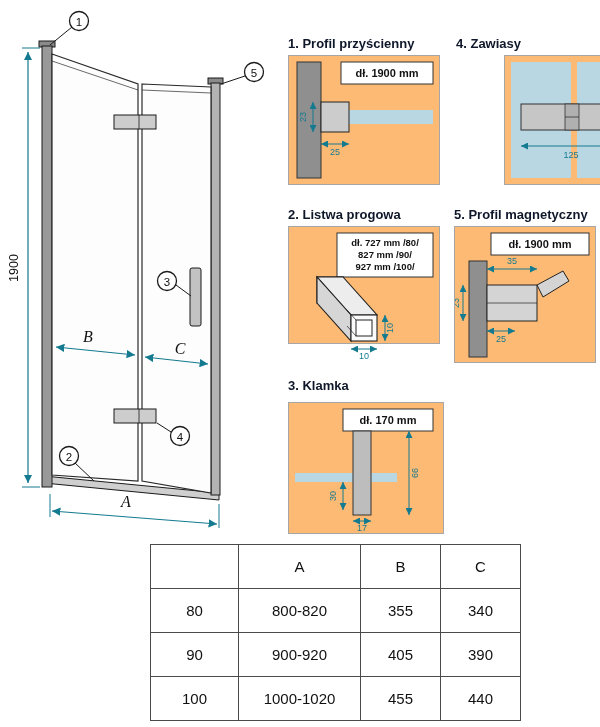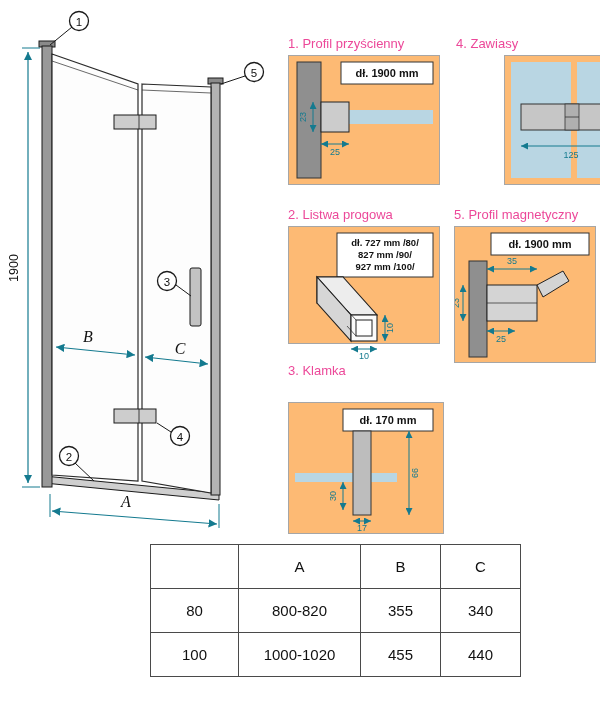--- a/index.html
+++ b/index.html
@@ -5,21 +5,21 @@
   * { margin:0; padding:0; box-sizing:border-box; }
   html,body { width:600px; height:727px; }
   body {
     background:#ffffff;
     font-family:"Liberation Sans", sans-serif;
     position:relative;
     overflow:hidden;
     color:#111;
   }
   .abs { position:absolute; }
-  .panel-title { font-size:13px; font-weight:normal; color:#ec4899; white-space:nowrap; }
+  .panel-title { font-size:13px; font-weight:bold; color:#0f172a; white-space:nowrap; }
   .panel-box { border:1px solid #a6a6a6; background:#fdba74; }
   .panel-box svg { display:block; }
 
   
   .dim   { stroke:#147a8f; stroke-width:1.2; fill:none; }
   .dimthin { stroke:#147a8f; stroke-width:1; fill:none; }
   .dt    { fill:#147a8f; font-size:9px; font-family:"Liberation Sans",sans-serif; }
   .blk   { fill:#111; font-family:"Liberation Sans",sans-serif; }
   .dlb   { fill:#111; font-size:11px; font-weight:bold; font-family:"Liberation Sans",sans-serif; }
   .dlb-s { fill:#111; font-size:9.5px; font-weight:bold; font-family:"Liberation Sans",sans-serif; }
@@ -247,21 +247,21 @@
       <line x1="8" y1="58" x2="8" y2="94" class="dimthin" marker-start="url(#em)" marker-end="url(#em)"></line>
       <text x="4" y="76" class="dt" text-anchor="middle" transform="rotate(-90 4 76)">23</text>
     </g>
     <g>
       <line x1="32" y1="104" x2="60" y2="104" class="dimthin" marker-start="url(#em)" marker-end="url(#em)"></line>
       <text x="46" y="115" class="dt" text-anchor="middle">25</text>
     </g>
   </svg>
 </div>
 
-<div class="abs panel-title" style="left:288px;top:363px;text-align:right;">3. Klamka</div>
+<div class="abs panel-title" style="left:288px;top:378px;text-align:right;">3. Klamka</div>
 <div class="abs panel-box" style="left:288px;top:402px;width:156px;height:132px;">
   <svg width="150" height="130" viewBox="0 0 150 130">
     <defs>
       <marker id="fm" viewBox="0 0 10 10" refX="10" refY="5" markerWidth="7" markerHeight="7" orient="auto-start-reverse">
         <path d="M0,0 L10,5 L0,10 z" fill="#147a8f"></path>
       </marker>
     </defs>
     <g>
       <rect x="54" y="6" width="90" height="22" fill="#fff" stroke="#333" stroke-width="1"></rect>
       <text x="99" y="21" class="dlb" text-anchor="middle">dł. 170 mm</text>
@@ -293,19 +293,25 @@
     </tr>
   </thead>
   <tbody>
     <tr>
       <td>80</td>
       <td>800-820</td>
       <td>355</td>
       <td>340</td>
     </tr>
     <tr>
+      <td>90</td>
+      <td>900-920</td>
+      <td>405</td>
+      <td>390</td>
+    </tr>
+    <tr>
       <td>100</td>
       <td>1000-1020</td>
       <td>455</td>
       <td>440</td>
     </tr>
   </tbody>
 </table>
 
 </body></html>

